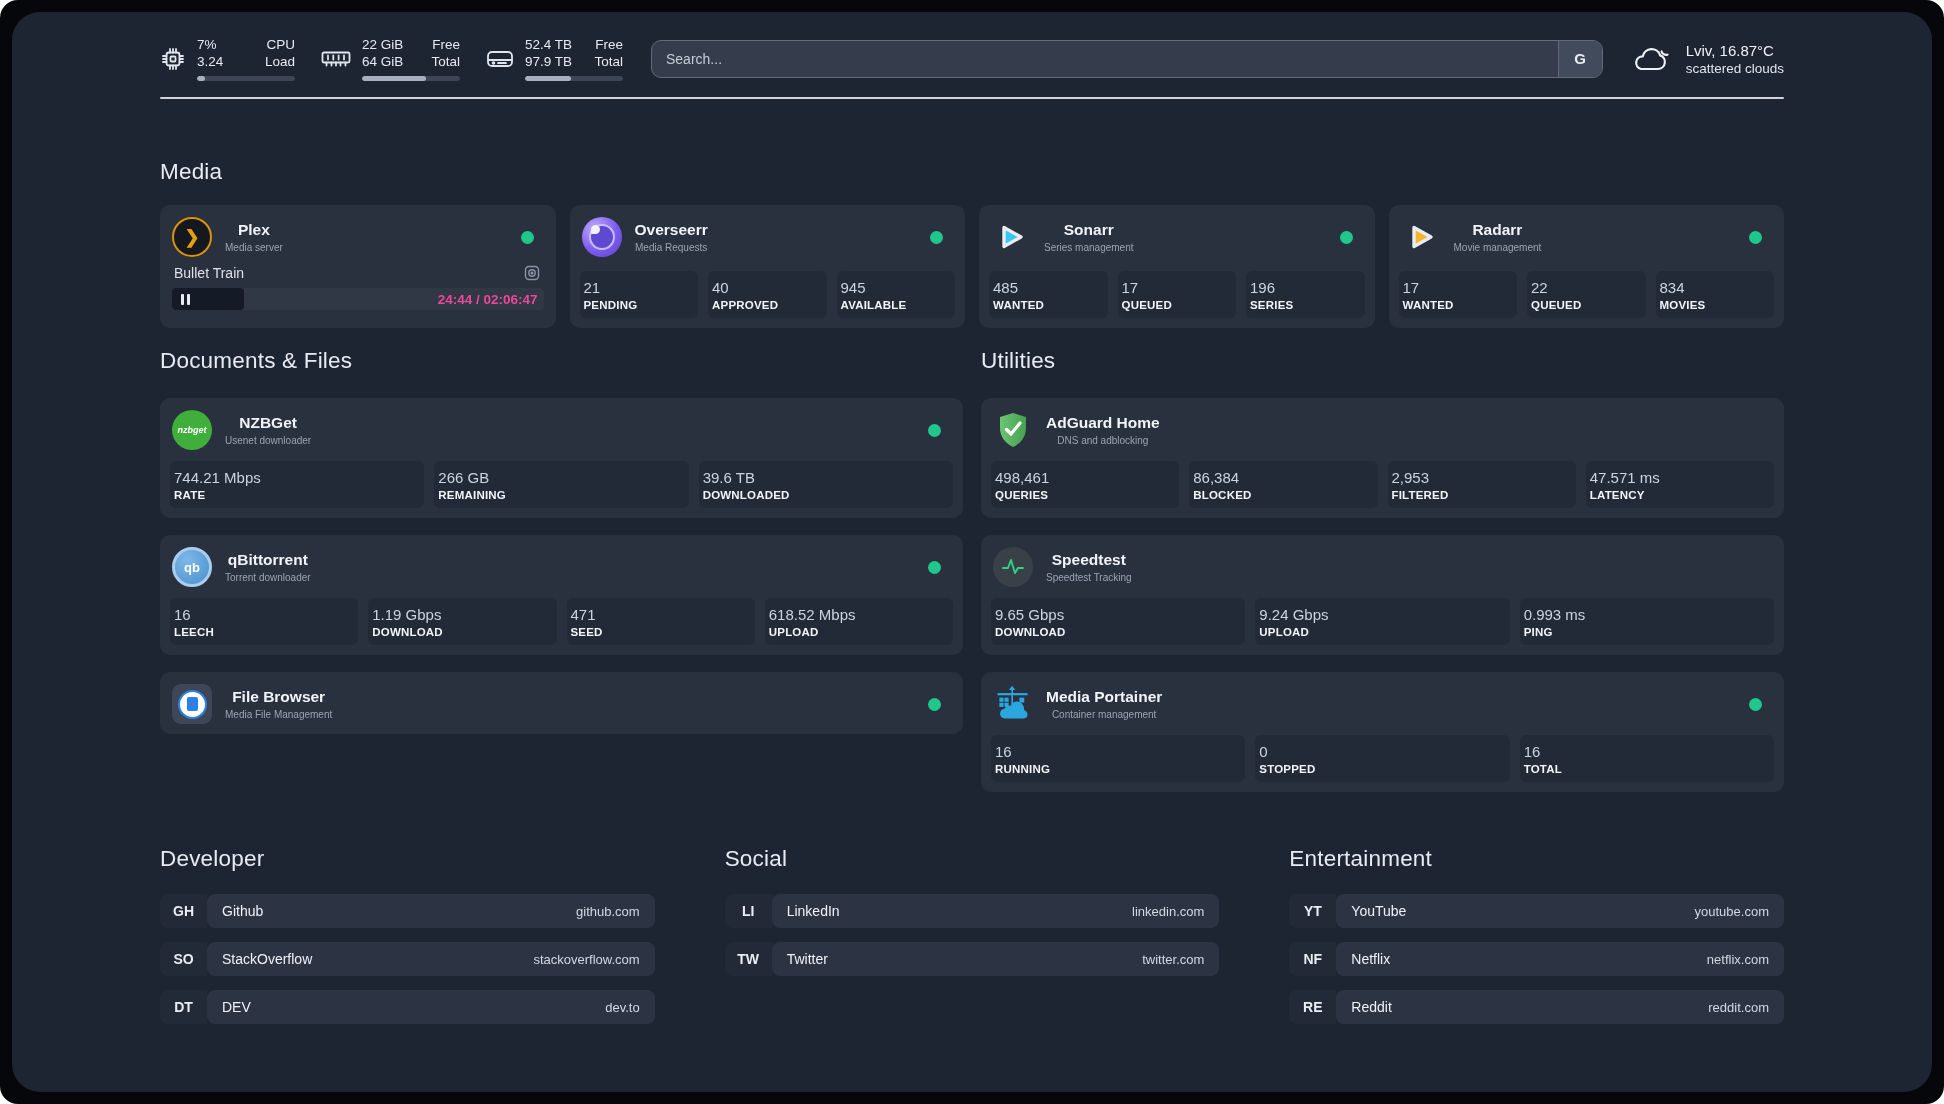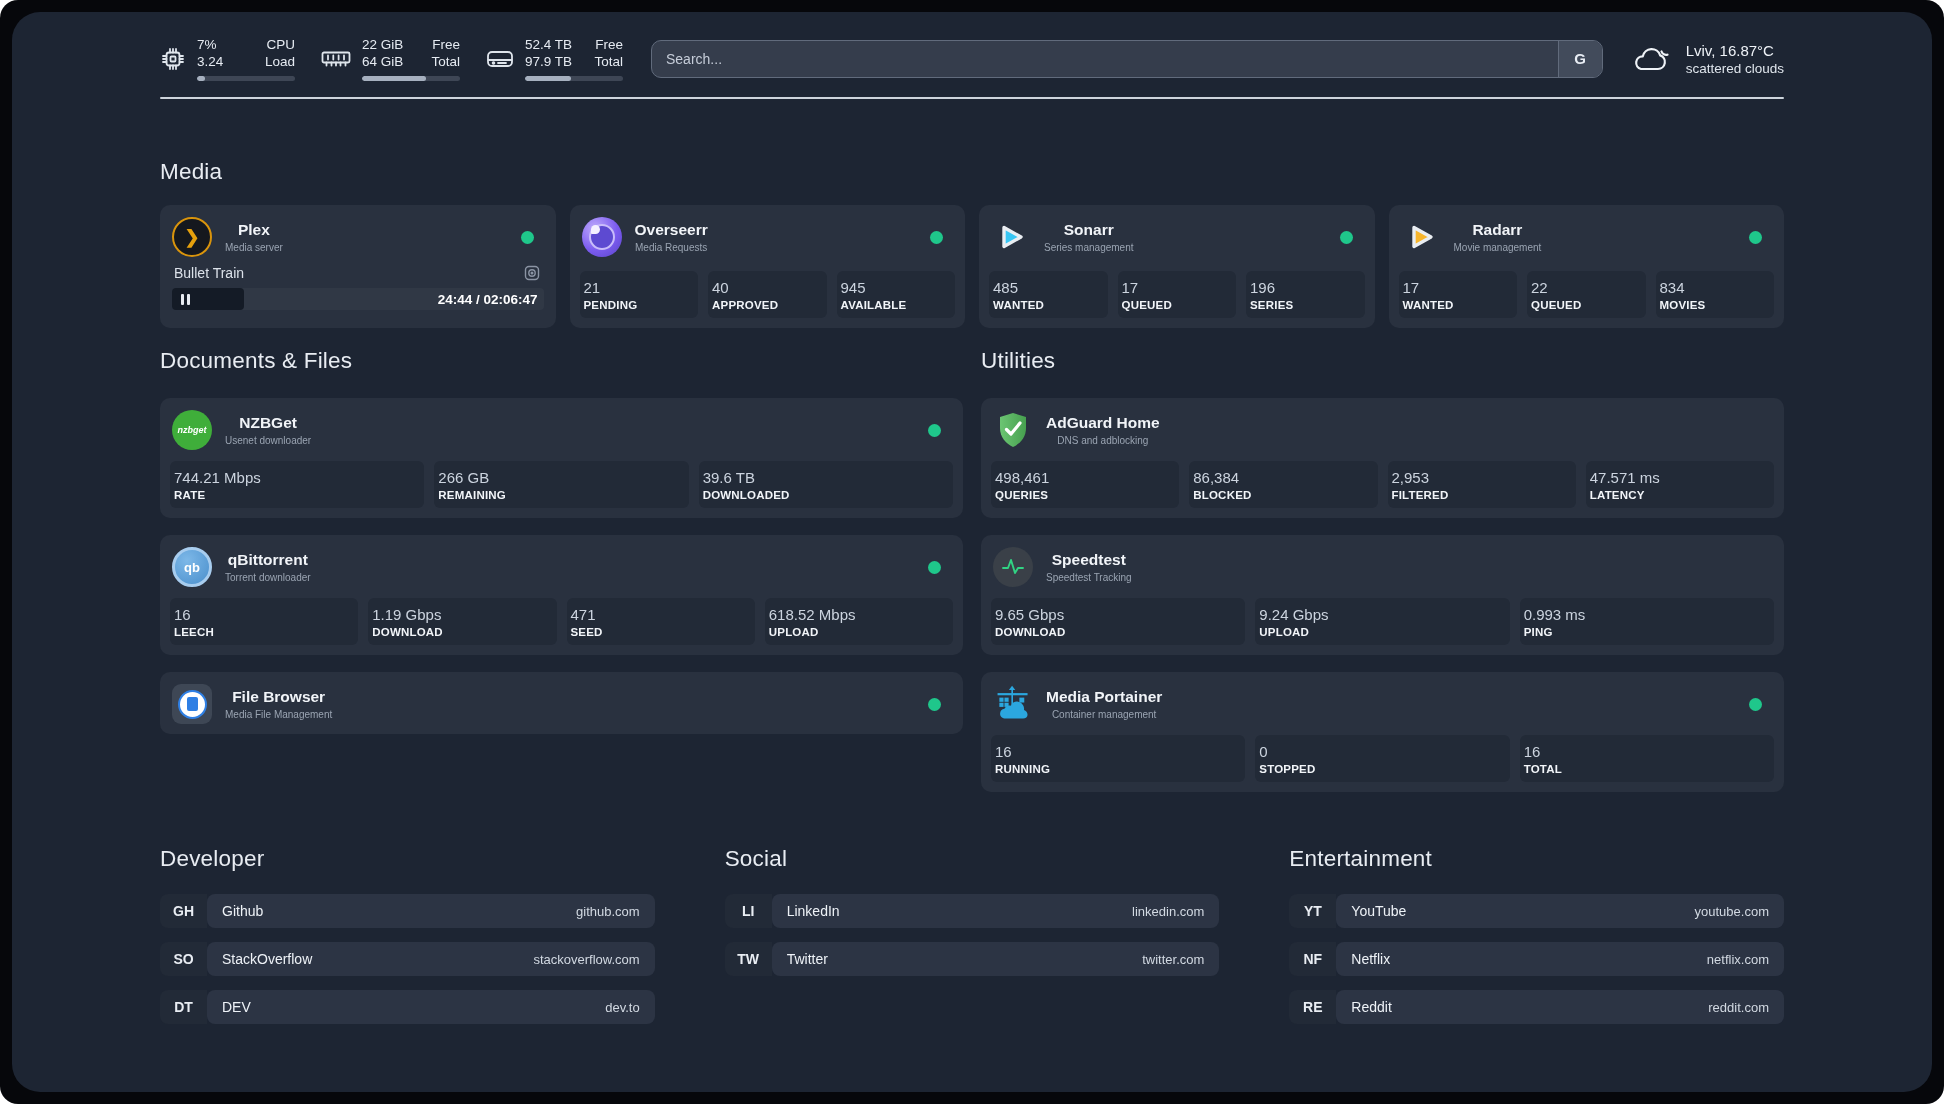--- a/index.html
+++ b/index.html
@@ -76,21 +76,21 @@
   .fb-circle { width: 29px; height: 29px; background: #fff; border-radius: 50%; border: 2px solid #2e7fe4; display: flex; align-items: center; justify-content: center; }
   .fb-doc { width: 11px; height: 14px; background: #2e7fe4; border-radius: 2px; }
 
   
   .np-row { display: flex; align-items: center; justify-content: space-between; padding: 8px 6px 7px 4px; }
   .np-title { font-size: 14px; color: #dce2ea; }
   .np-progress { position: relative; height: 22px; margin: 0 2px; background: rgba(255,255,255,0.035); border-radius: 4px; display: flex; align-items: center; }
   .np-fill { height: 100%; background: #141b26; border-radius: 4px; display: flex; align-items: center; padding-left: 9px; min-width: 40px; }
   .pause-icon { display: flex; gap: 3px; }
   .pause-icon i { display: block; width: 3px; height: 11px; background: #e8ecf2; border-radius: 1px; }
-  .np-time { position: absolute; right: 6px; font-size: 13.5px; font-weight: 600; color: #ffffff; }
+  .np-time { position: absolute; right: 6px; font-size: 13.5px; font-weight: 600; color: #ec4899; }
 
   
   .bottom-grid { display: grid; grid-template-columns: 1fr 1fr 1fr; gap: 70px; margin-top: 54px; }
   .bm-list { display: flex; flex-direction: column; gap: 14px; margin-top: 22px; }
   .bm-row { display: flex; height: 34px; font-size: 14px; cursor: pointer; }
   .bm-abbr { width: 47px; background: #222a37; border-radius: 8px 0 0 8px; display: flex; align-items: center; justify-content: center; font-weight: 600; color: #e9edf3; }
   .bm-main { flex: 1; background: #2c3444; border-radius: 8px; display: flex; align-items: center; padding: 0 15px; }
   .bm-name { color: #eef2f7; }
   .bm-url { margin-left: auto; color: #d2d9e2; font-size: 13px; }
 </style>

